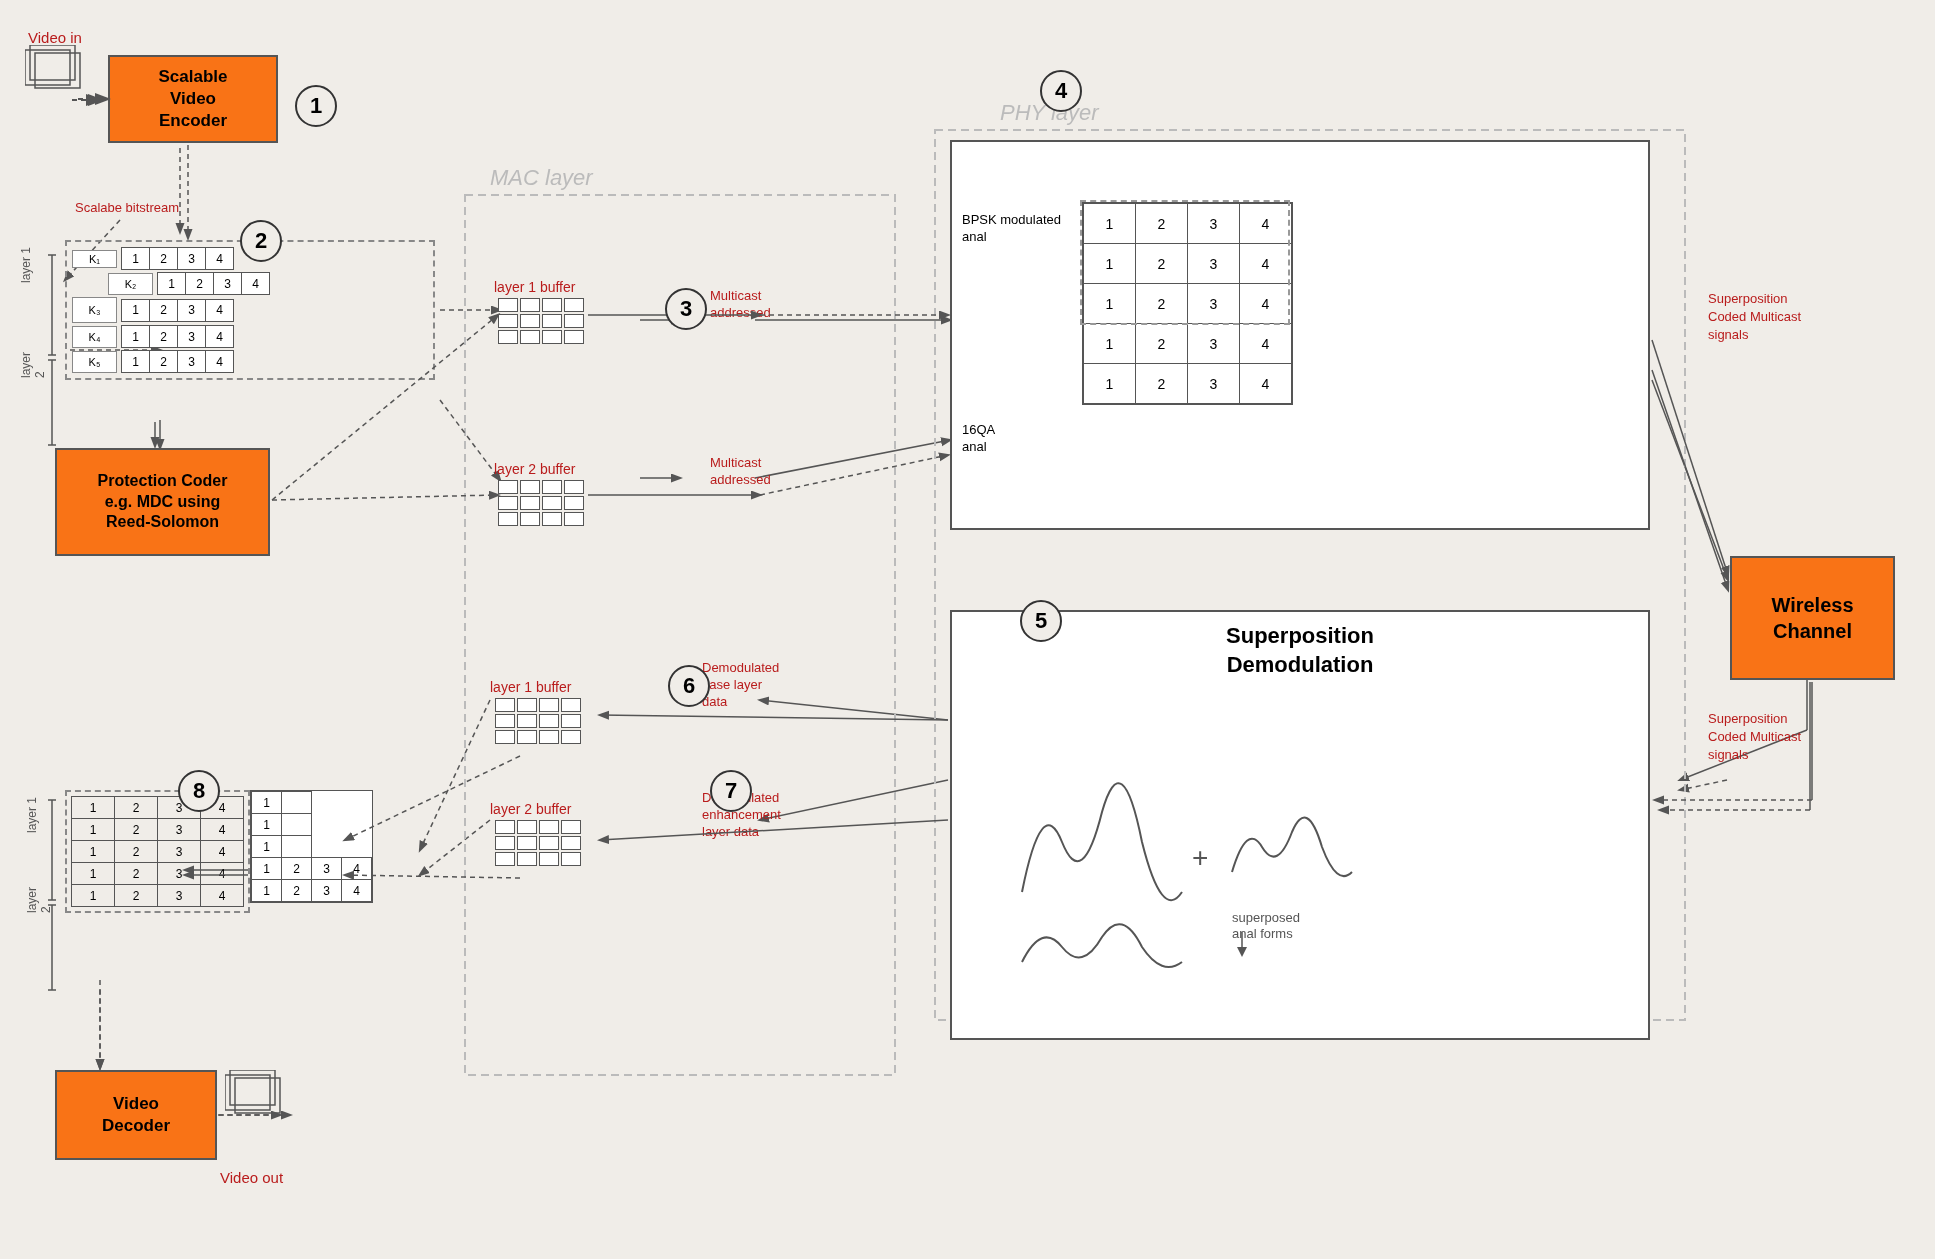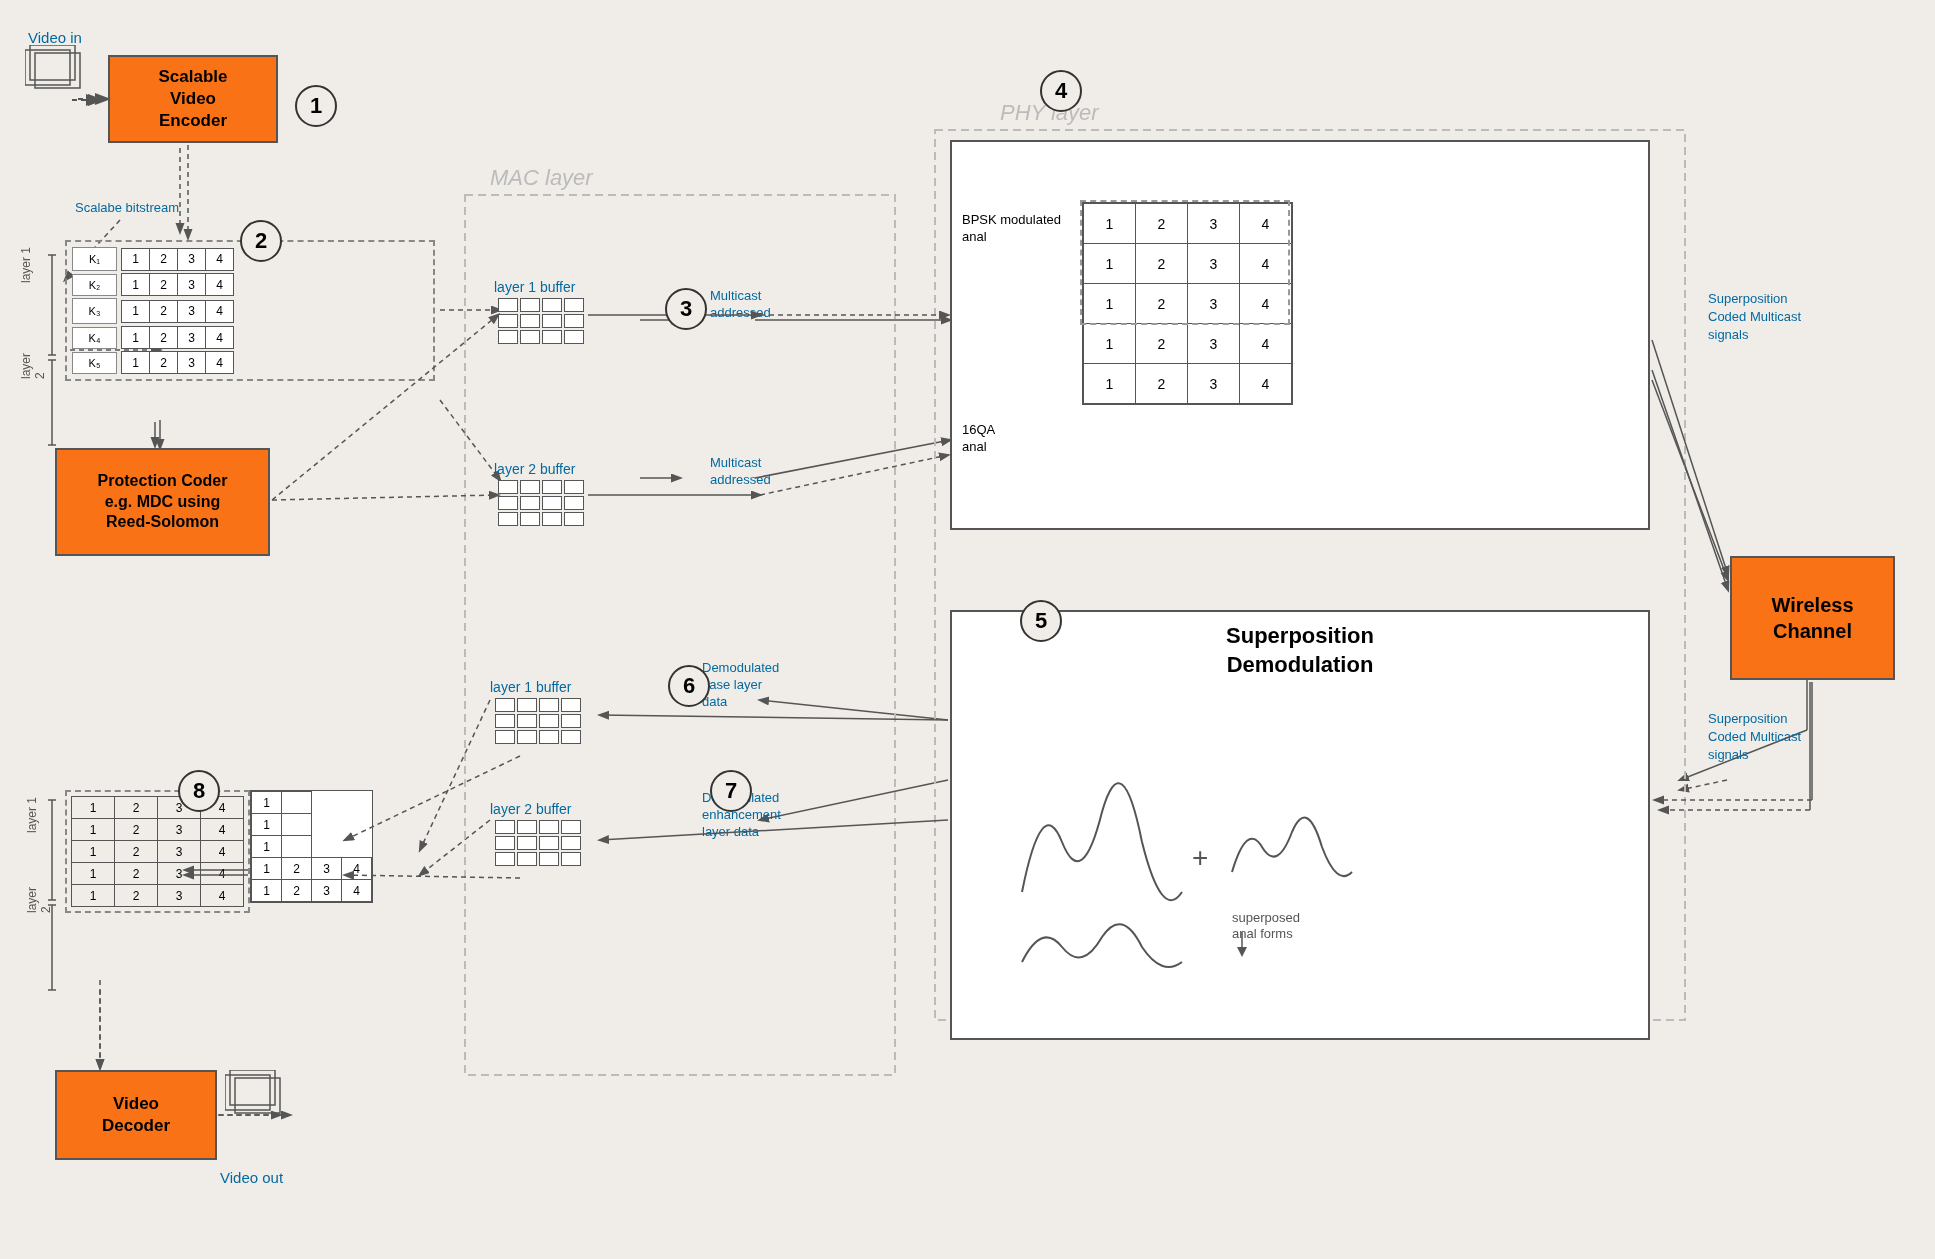--- a/index.html
+++ b/index.html
@@ -44,21 +44,21 @@
     }
     .box-label {
       font-size: 17px;
       font-weight: bold;
       line-height: 1.3;
     }
     
     .lbl {
       position: absolute;
       font-size: 14px;
-      color: #0369a1;
+      color: #b91c1c;
       line-height: 1.3;
     }
     
     .grid-table {
       position: absolute;
       border-collapse: collapse;
     }
     .grid-table td {
       border: 1px solid #555;
       width: 28px;
@@ -185,34 +185,34 @@
     <span>2</span>
   </div>
 
   <div style="position:absolute; top:240px; left:65px; border:2px dashed #888; padding:5px; width:370px;">
 
     <div style="position:absolute; left:-48px; top:5px; font-size:12px; writing-mode:vertical-rl; transform:rotate(180deg); color:#555;">layer 1</div>
     <div style="position:absolute; left:-48px; top:110px; font-size:12px; writing-mode:vertical-rl; transform:rotate(180deg); color:#555;">layer 2</div>
 
     <div style="display:flex; flex-direction:column; gap:2px;">
       <div style="display:flex; align-items:center; gap:4px;">
-        <div style="width:45px; height:24px; border:1px solid #888; background:#fff; display:flex; align-items:center; justify-content:center; font-size:11px;">K₁</div>
+        <div style="width:45px; height:18px; border:1px solid #888; background:#fff; display:flex; align-items:center; justify-content:center; font-size:11px;">K₁</div>
         <table class="grid-table" style="position:static;">
           <tbody>
               <tr>
                 <td>1</td>
                 <td>2</td>
                 <td>3</td>
                 <td>4</td>
               </tr>
         </tbody>
           </table>
       </div>
       <div style="display:flex; align-items:center; gap:4px;">
-        <div style="width:45px; height:22px; border:1px solid #888; background:#fff; display:flex; align-items:center; justify-content:center; font-size:11px;">K₂</div>
+        <div style="width:45px; height:22px; border:1px solid #888; background:#fff; display:flex; align-items:center; justify-content:center; font-size:11px;margin-left:36px;">K₂</div>
         <table class="grid-table" style="position:static;">
           <tbody>
               <tr>
                 <td>1</td>
                 <td>2</td>
                 <td>3</td>
                 <td>4</td>
               </tr>
         </tbody>
           </table>

